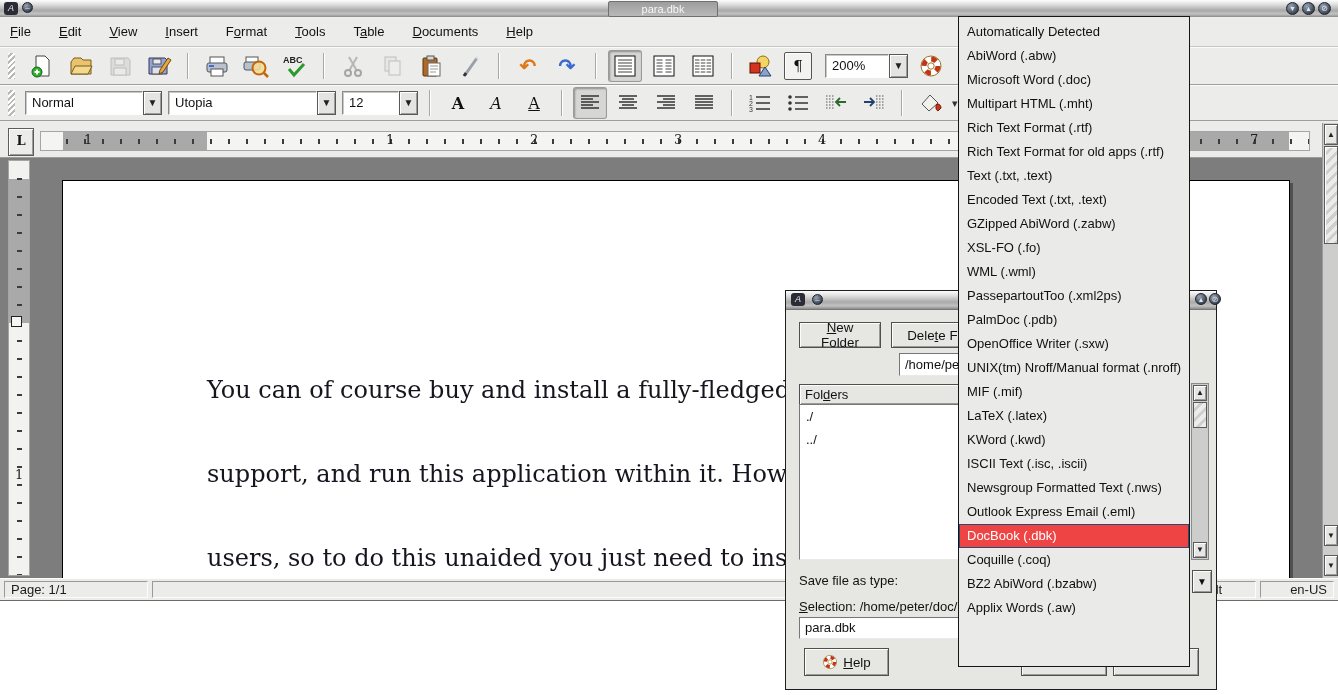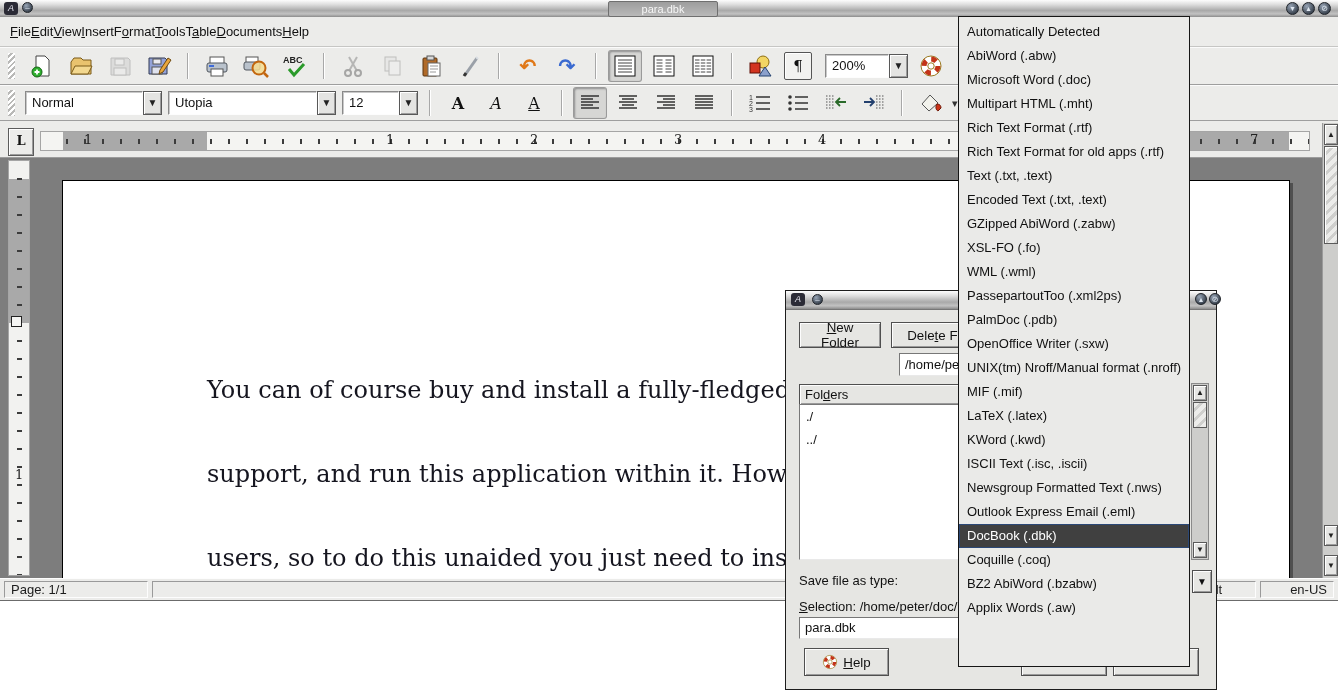--- a/index.html
+++ b/index.html
@@ -16,21 +16,21 @@
            color:#e8e8f2;font-size:9px;line-height:13px;text-align:center;font-style:italic;}
   .wbtn{position:absolute;width:13px;height:13px;border-radius:50%;
         background:radial-gradient(circle at 35% 30%,#97a4b5,#39424e 75%);
         border:1px solid #20242a;box-sizing:border-box;color:#dfe7f0;font-size:8px;
         line-height:11px;text-align:center;}
   .titletab{position:absolute;left:608px;top:1px;width:108px;height:14px;border:1px solid #6f6f6f;
             border-radius:2px;background:linear-gradient(#9d9d9d,#b9b9b9);color:#f6f6f6;
             font-size:11px;line-height:14px;text-align:center;}
   
   #menubar{left:0;top:17px;width:1338px;height:30px;display:flex;align-items:center;
-           padding-left:10px;box-sizing:border-box;background:#ececea;
+           padding-left:10px;box-sizing:border-box;gap:28px;background:#ececea;
            border-bottom:1px solid #c6c6c4;}
   .menuitem{cursor:default;}
   
   .tbrow{left:0;width:1338px;display:flex;align-items:center;background:#ececea;
          border-top:1px solid #fbfbfb;border-bottom:1px solid #9e9e9e;box-sizing:border-box;}
   #toolbar1{top:47px;height:38px;gap:7px;padding-left:4px;}
   #toolbar2{top:85px;height:36px;gap:6px;padding-left:4px;}
   .grip{width:7px;height:26px;margin:0 4px;
         background:repeating-linear-gradient(135deg,#ffffff 0 2px,#b9b9b7 2px 4px);}
   .sep{width:0;height:26px;border-left:1px solid #a8a8a8;border-right:1px solid #fff;margin:0 5px;}
@@ -97,21 +97,21 @@
   .dscroll{position:absolute;left:405px;top:92px;width:18px;height:177px;background:#cdcdcb;
            border:1px solid #8a8a8a;box-sizing:border-box;}
   .dscroll .sbtn{width:14px;height:16px;line-height:14px;}
   .dthumb{position:absolute;left:1px;top:18px;width:14px;height:26px;border:1px solid #5a5a5a;box-sizing:border-box;
           background:repeating-linear-gradient(135deg,#ececea 0 4px,#cfcfcd 4px 7px);}
   .lifesaver{width:16px;height:16px;}
   
   #ddlist{left:958px;top:16px;width:232px;height:651px;background:#eaeae8;border:1px solid #161616;
           z-index:10;box-sizing:border-box;padding-top:3px;}
   .dditem{height:24px;line-height:24px;padding-left:8px;font-size:13px;color:#101010;white-space:nowrap;overflow:hidden;}
-  .dditem.selected{background:#404040;color:#fff;outline:1px solid #2b4876;outline-offset:-1px;}
+  .dditem.selected{background:#ef4444;color:#fff;outline:1px solid #2b4876;outline-offset:-1px;}
   svg{display:block;}
 </style>
 </head>
 <body>
 
 <div id="mainwin" class="abs">
 
   <div class="titlebar">
     <span class="appicon" style="left:4px;top:2px;">A</span>
     <span class="wbtn" style="left:22px;top:2px;width:11px;height:11px;line-height:9px;">–</span>

